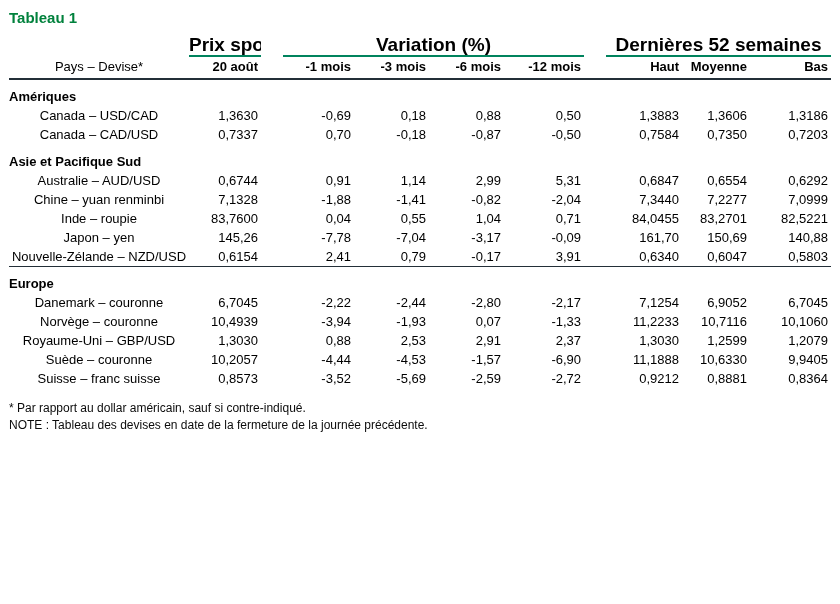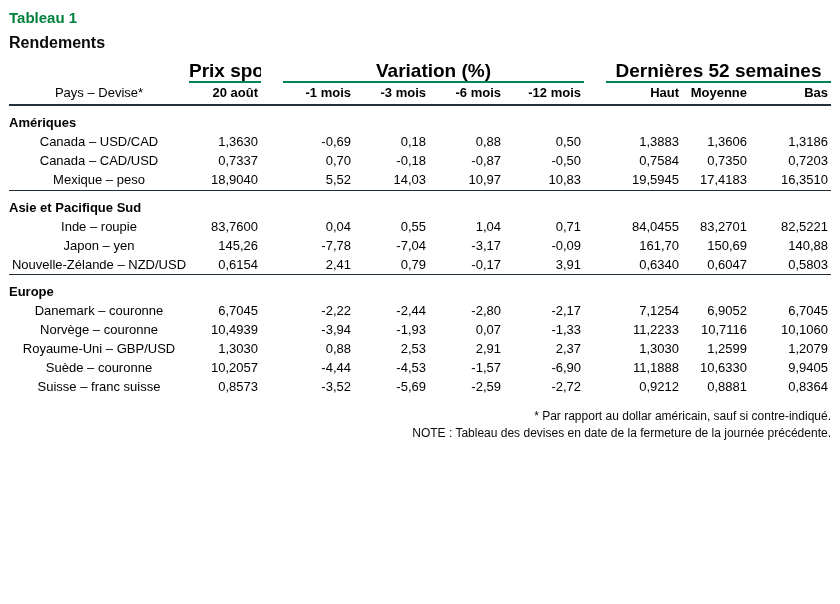--- a/index.html
+++ b/index.html
@@ -40,30 +40,29 @@
   .gline.gap{margin-left:22px;}
   
   .cols-row th{
     border-bottom:2.5px solid var(--dark-rule,#232F38);
     padding-top:2px;padding-bottom:3px;font-weight:bold;
   }
   .cols-row th.label{font-weight:normal;}
   
   .section-name{font-weight:bold;padding-top:9px;}
   tr.section-end td{border-bottom:1.5px solid var(--dark-rule,#232F38);}
-  .footnote{font-size:12px;line-height:17px;color:#0b0b0b;text-align:right;}
+  .footnote{font-size:12px;line-height:17px;color:#0b0b0b;}
   .footnote.first{margin-top:11px;}
 </style>
 </head>
 <body>
 
 <div class="page">
 
   <div class="table-number">Tableau 1</div>
-  <div class="table-title">Rendements</div>
 
   <table>
     <colgroup>
       <col style="width:180px">
         <col style="width:72px">
         <col style="width:93px">
       <col style="width:75px">
         <col style="width:75px">
         <col style="width:80px">
       <col style="width:98px">
@@ -114,33 +113,44 @@
           <td class="label">Canada – CAD/USD</td>
           <td class="num">0,7337</td>
           <td class="num">0,70</td>
           <td class="num">-0,18</td>
           <td class="num">-0,87</td>
           <td class="num">-0,50</td>
           <td class="num">0,7584</td>
           <td class="num">0,7350</td>
           <td class="num">0,7203</td>
         </tr>
-        <tr class="section-end">
-          <td class="label">Mexique – peso</td>
-          <td class="num">18,9040</td>
-          <td class="num">5,52</td>
-          <td class="num">14,03</td>
-          <td class="num">10,97</td>
-          <td class="num">10,83</td>
-          <td class="num">19,5945</td>
-          <td class="num">17,4183</td>
-          <td class="num">16,3510</td>
-        </tr>
         <tr>
           <td colspan="9" class="section-name">Asie et Pacifique Sud</td>
+        </tr>
+        <tr>
+          <td class="label">Australie – AUD/USD</td>
+          <td class="num">0,6744</td>
+          <td class="num">0,91</td>
+          <td class="num">1,14</td>
+          <td class="num">2,99</td>
+          <td class="num">5,31</td>
+          <td class="num">0,6847</td>
+          <td class="num">0,6554</td>
+          <td class="num">0,6292</td>
+        </tr>
+        <tr>
+          <td class="label">Chine – yuan renminbi</td>
+          <td class="num">7,1328</td>
+          <td class="num">-1,88</td>
+          <td class="num">-1,41</td>
+          <td class="num">-0,82</td>
+          <td class="num">-2,04</td>
+          <td class="num">7,3440</td>
+          <td class="num">7,2277</td>
+          <td class="num">7,0999</td>
         </tr>
         <tr>
           <td class="label">Inde – roupie</td>
           <td class="num">83,7600</td>
           <td class="num">0,04</td>
           <td class="num">0,55</td>
           <td class="num">1,04</td>
           <td class="num">0,71</td>
           <td class="num">84,0455</td>
           <td class="num">83,2701</td>

